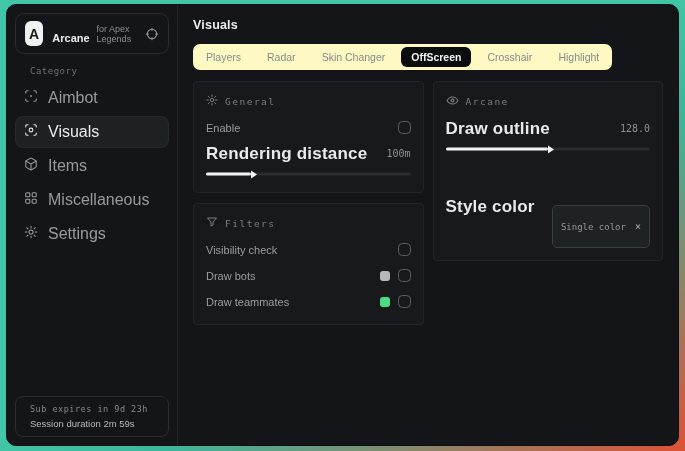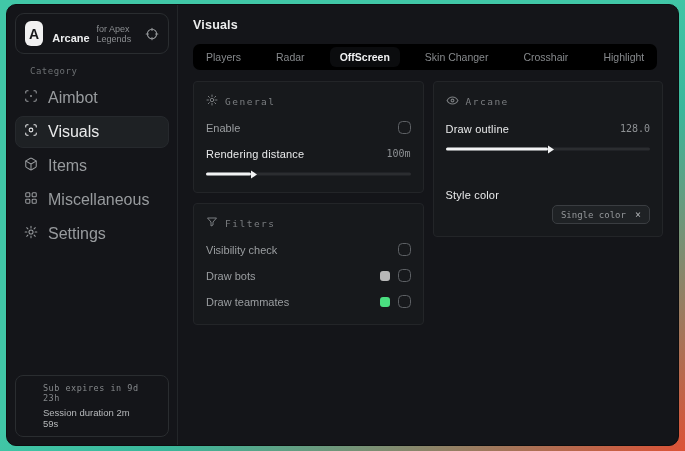--- a/index.html
+++ b/index.html
@@ -39,51 +39,51 @@
     margin:12px 15px 5px; font-size:9px; color:#6d7073; letter-spacing:0.5px;
   }
   .nav-item {
     display:flex; align-items:center; gap:10px; padding:7px 9px; margin:1px 0;
     border-radius:8px; color:#989b9e; font-size:16px; cursor:default;
   }
   .nav-item svg { flex:0 0 auto; }
   .nav-item.selected { background:#1e2124; color:#e9eaeb; border:1px solid #26292d; padding:6px 8px; }
 
   .sidebar-footer {
-    margin-top:auto; border:1px solid #2a2d30; border-radius:8px; padding:7px 27px;
+    margin-top:auto; border:1px solid #2a2d30; border-radius:8px; padding:7px 14px;
   }
   .footer-line1 { font-size:8.5px; color:#85888b; letter-spacing:0.5px; }
   .footer-line2 { font-size:9.5px; color:#b7babc; margin-top:4px; }
 
   
   .main { flex:1; padding:13px 15px; display:flex; flex-direction:column; }
   .page-title { font-size:12.5px; font-weight:bold; color:#eceded; letter-spacing:0.2px; }
 
   .tabstrip {
-    margin-top:12px; background:#000000; border-radius:7px; padding:3px;
-    display:flex; gap:15px; width:fit-content;
+    margin-top:12px; background:#fef9c3; border-radius:7px; padding:3px;
+    display:flex; gap:6px; width:fit-content;
   }
   .tab {
     padding:4px 10px; font-size:10.5px; color:#878a8d; border-radius:6px; white-space:nowrap; cursor:default;
   }
   .tab.selected { background:#0b0c0e; color:#f2f3f4; font-weight:bold; }
 
   .content { margin-top:11px; display:grid; grid-template-columns:1fr 1fr; gap:9px; align-items:start; }
   .col { display:flex; flex-direction:column; gap:10px; }
 
   .panel {
     background:#17191c; border:1px solid #232528; border-radius:4px; padding:10px 12px 12px;
   }
   .panel-header {
     display:flex; align-items:center; gap:7px; color:#7b7e81;
     font-size:9.5px; letter-spacing:1.5px; margin-bottom:9px; padding-top:2px;
   }
   .row { display:flex; align-items:center; justify-content:space-between; min-height:21px; margin-top:5px; }
   .lbl-gray { font-size:11px; color:#9b9ea1; }
-  .lbl-white { font-size:11px; font-weight:400; color:#e9eaeb; letter-spacing:0.2px; }
+  .lbl-white { font-size:17px; font-weight:700; color:#e9eaeb; letter-spacing:0.2px; }
   .val { font-size:10px; color:#8e9194; }
 
   .checkbox {
     width:13px; height:13px; border:1.5px solid #5d6064; border-radius:4.5px; background:transparent;
   }
   .right-group { display:flex; align-items:center; gap:8px; }
   .swatch { width:10px; height:10px; border-radius:3px; }
 
   .slider { position:relative; height:12px; margin-top:4px; cursor:default; }
   .slider-track {
@@ -93,21 +93,21 @@
   .slider-fill {
     position:absolute; left:0; top:50%; transform:translateY(-50%);
     height:3px; background:#f2f3f4; border-radius:2px;
   }
   .slider-fill::after {
     content:""; position:absolute; right:-6px; top:50%; transform:translateY(-50%);
     border-left:6px solid #f2f3f4; border-top:4px solid transparent; border-bottom:4px solid transparent;
   }
 
   .tag-pill {
-    display:flex; align-items:center; gap:9px; padding:3px 8px;
+    display:flex; align-items:center; gap:9px; padding:15px 8px;
     border:1px solid #3a3d41; border-radius:5px; background:#1f2225;
     font-size:9px; color:#94979a; cursor:default;margin-top:40px;
   }
   .tag-x { font-size:10px; color:#aeb1b4; }
 </style>
 </head>
 <body>
 
 <div class="desktop">
   <div class="window">
@@ -187,22 +187,22 @@
         <div class="footer-line2">Session duration 2m 59s</div>
       </div>
     </div>
 
     <div class="main">
       <div class="page-title">Visuals</div>
 
       <div class="tabstrip">
         <div class="tab">Players</div>
         <div class="tab">Radar</div>
+        <div class="tab">Skin Changer</div>
         <div class="tab selected">OffScreen</div>
-        <div class="tab">Skin Changer</div>
         <div class="tab">Crosshair</div>
         <div class="tab">Highlight</div>
       </div>
 
       <div class="content">
 
         <div class="col">
 
           <div class="panel">
             <div class="panel-header mono">

